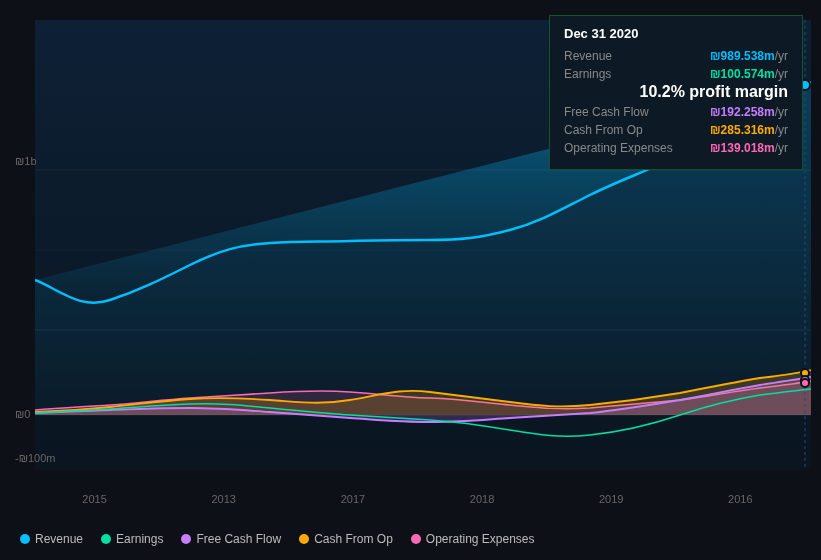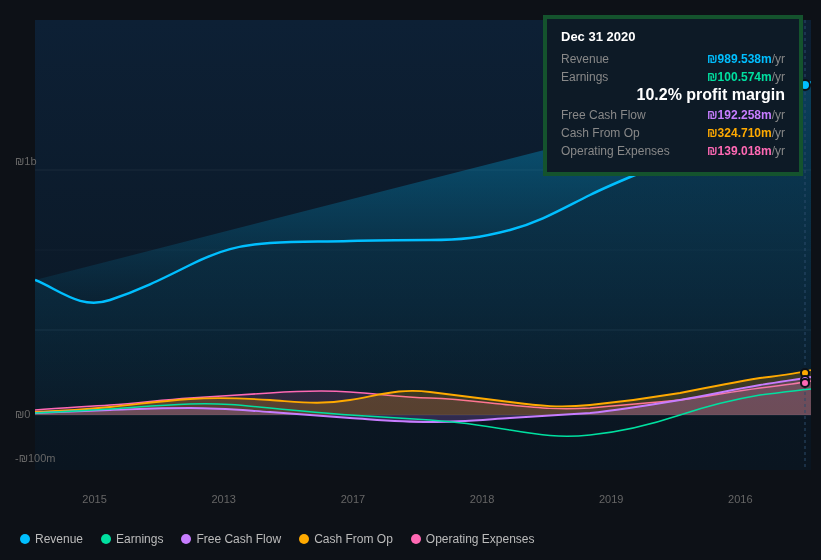--- a/index.html
+++ b/index.html
@@ -18,21 +18,21 @@
       width: 821px;
       height: 560px;
     }
 
     
     #tooltip-box {
       position: absolute;
       top: 15px;
       right: 18px;
       background: #0d1a26;
-      border: 4px solid #14532d;
+      border: 1px solid #14532d;
       padding: 10px 14px;
       min-width: 250px;
       z-index: 10;
     }
 
     .tooltip-title {
       font-size: 13px;
       color: #fff;
       font-weight: bold;
       margin-bottom: 8px;
@@ -218,21 +218,21 @@
     <div class="tooltip-row">
       <span class="tooltip-label">Free Cash Flow</span>
       <span class="tooltip-value val-fcf">
         <span>₪192.258m</span><span style="color:#888; font-weight:normal;">/yr</span>
       </span>
     </div>
 
     <div class="tooltip-row">
       <span class="tooltip-label">Cash From Op</span>
       <span class="tooltip-value val-cashfromop">
-        <span>₪324.710m</span><span style="color:#888; font-weight:normal;">/yr</span>
+        <span>₪285.316m</span><span style="color:#888; font-weight:normal;">/yr</span>
       </span>
     </div>
 
     <div class="tooltip-row">
       <span class="tooltip-label">Operating Expenses</span>
       <span class="tooltip-value val-opex">
         <span>₪139.018m</span><span style="color:#888; font-weight:normal;">/yr</span>
       </span>
     </div>
   </div>

